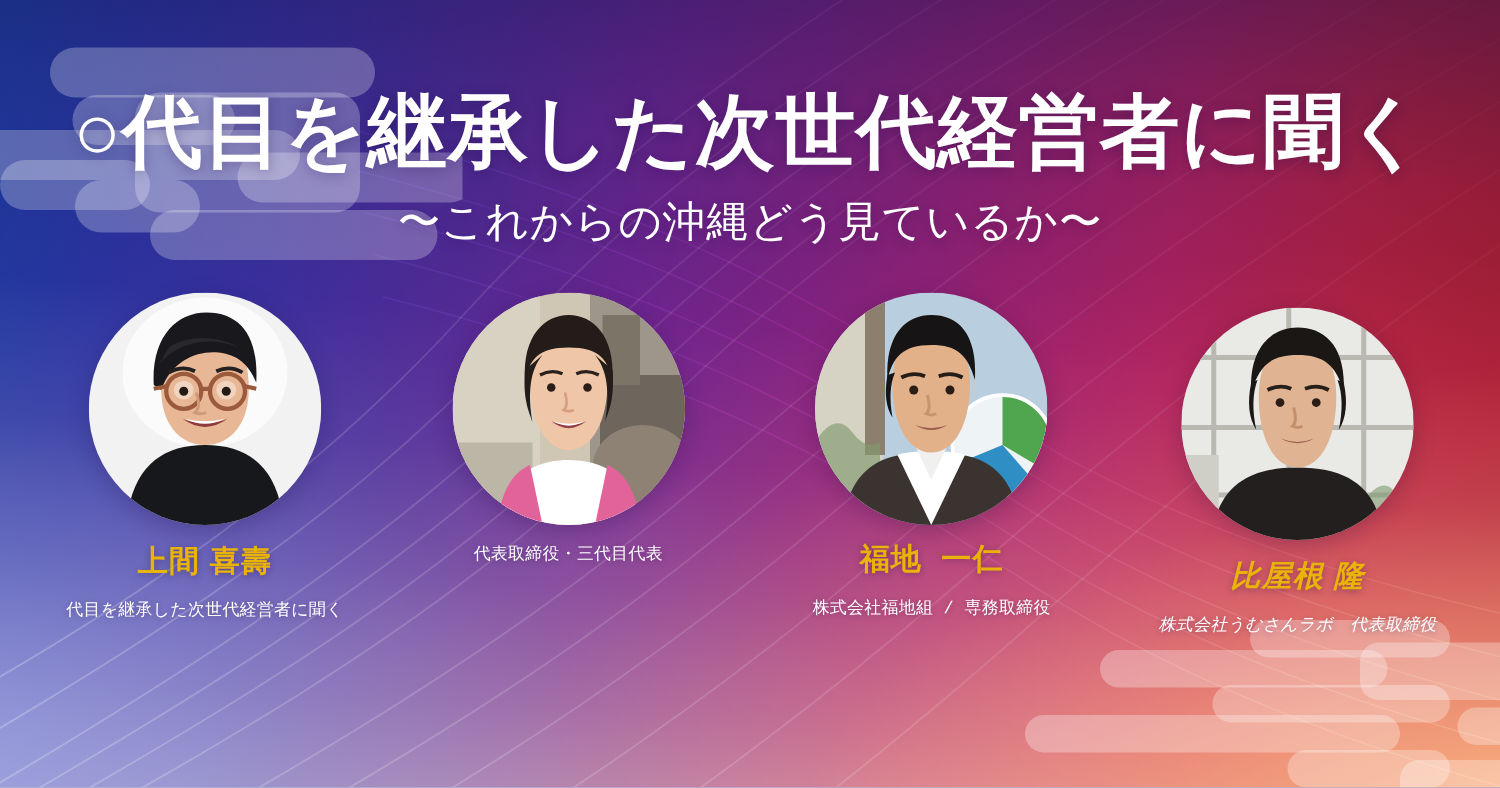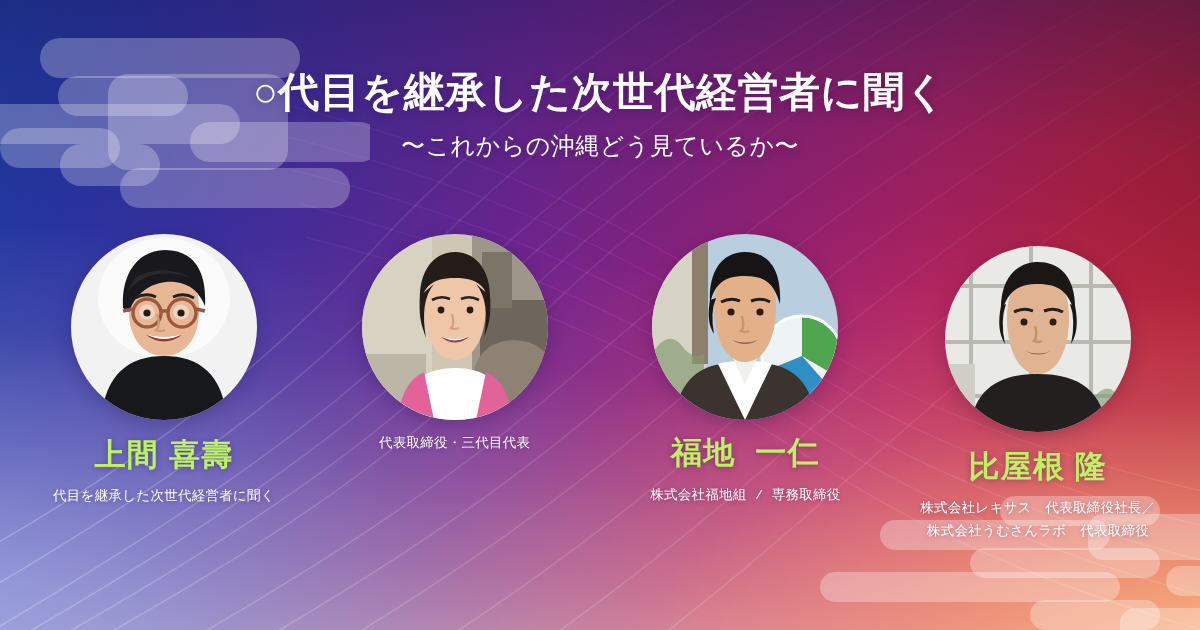--- a/index.html
+++ b/index.html
@@ -99,31 +99,31 @@
   .headings {
     position: absolute;
     left: 0; right: 0;
     top: 70px;
     text-align: center;
     z-index: 6;
   }
   .title {
     margin: 0;
     color: #ffffff;
-    font-size: 41px;
+    font-size: 64px;
     line-height: 1.12;
     font-weight: 700;
     letter-spacing: .012em;
     text-shadow: 0 2px 10px rgba(30,10,70,.30);
     white-space: nowrap;
   }
   .subtitle {
     margin: 16px 0 0 0;
     color: #ffffff;
-    font-size: 24px;
+    font-size: 34px;
     line-height: 1.2;
     font-weight: 500;
     letter-spacing: .02em;
     text-shadow: 0 2px 9px rgba(30,10,70,.28);
     white-space: nowrap;
   }
 
   
   .people {
     position: absolute;
@@ -146,22 +146,22 @@
     margin: 0 auto;
     border-radius: 50%;
     overflow: hidden;
     position: relative;
     box-shadow: 0 5px 18px rgba(25,5,55,.22);
   }
   .avatar svg { display: block; width: 100%; height: 100%; }
 
   .p-name {
     margin-top: 16px;
-    color: #bef264;
-    font-size: 31px;
+    color: #eab308;
+    font-size: 24px;
     font-weight: 700;
     letter-spacing: .04em;
     line-height: 1.2;
     text-shadow: 0 1px 6px rgba(30,10,70,.35);
     white-space: nowrap;
   }
   .p-org {
     margin-top: 11px;
     color: #ffffff;
     font-size: 13.5px;
@@ -170,21 +170,21 @@
     line-height: 1.72;
     text-shadow: 0 1px 5px rgba(30,10,70,.32);
     white-space: nowrap;
   }
   .p-org div { white-space: nowrap; }
 
   
   .person.i0 { transform: translateX(-6px); }
   .person.i1 { transform: translateX(-2px); }
   .person.i2 { transform: translateX(2px); font-family: Liberation Mono, monospace; }
-  .person.i3 { transform: translateX(8px) translateY(12px); }
+  .person.i3 { transform: translateX(8px) translateY(12px); font-style: italic; }
 </style>
 </head>
 <body>
 
 <div id="banner">
 
   <div class="bg-base"></div>
   <div class="bg-lighten"></div>
   <div class="bg-cool-left"></div>
   <div class="bg-warm-right"></div>
@@ -374,19 +374,18 @@
           <circle cx="79" cy="76" r="3.5" fill="#2b1e16"></circle>
           <circle cx="108" cy="76" r="3.5" fill="#2b1e16"></circle>
           <path d="M69 66 q10 -5 19 -1" stroke="#271f1a" stroke-width="3" fill="none"></path>
           <path d="M99 65 q10 -4 19 1" stroke="#271f1a" stroke-width="3" fill="none"></path>
           <path d="M80 105 q13 7 26 0 q-13 5 -26 0 Z" fill="#9c5d4e"></path>
           <path d="M90 80 q3 12 -1 15 q4 2 8 0" stroke="#c4906c" stroke-width="2.4" fill="none"></path>
         </svg>
       </div>
       <div class="p-name">比屋根 隆</div>
       <div class="p-org">
-        <div>株式会社レキサス　代表取締役社長／</div>
         <div>株式会社うむさんラボ　代表取締役</div>
       </div>
     </div>
 
   </div>
 </div>
 
 </body></html>

